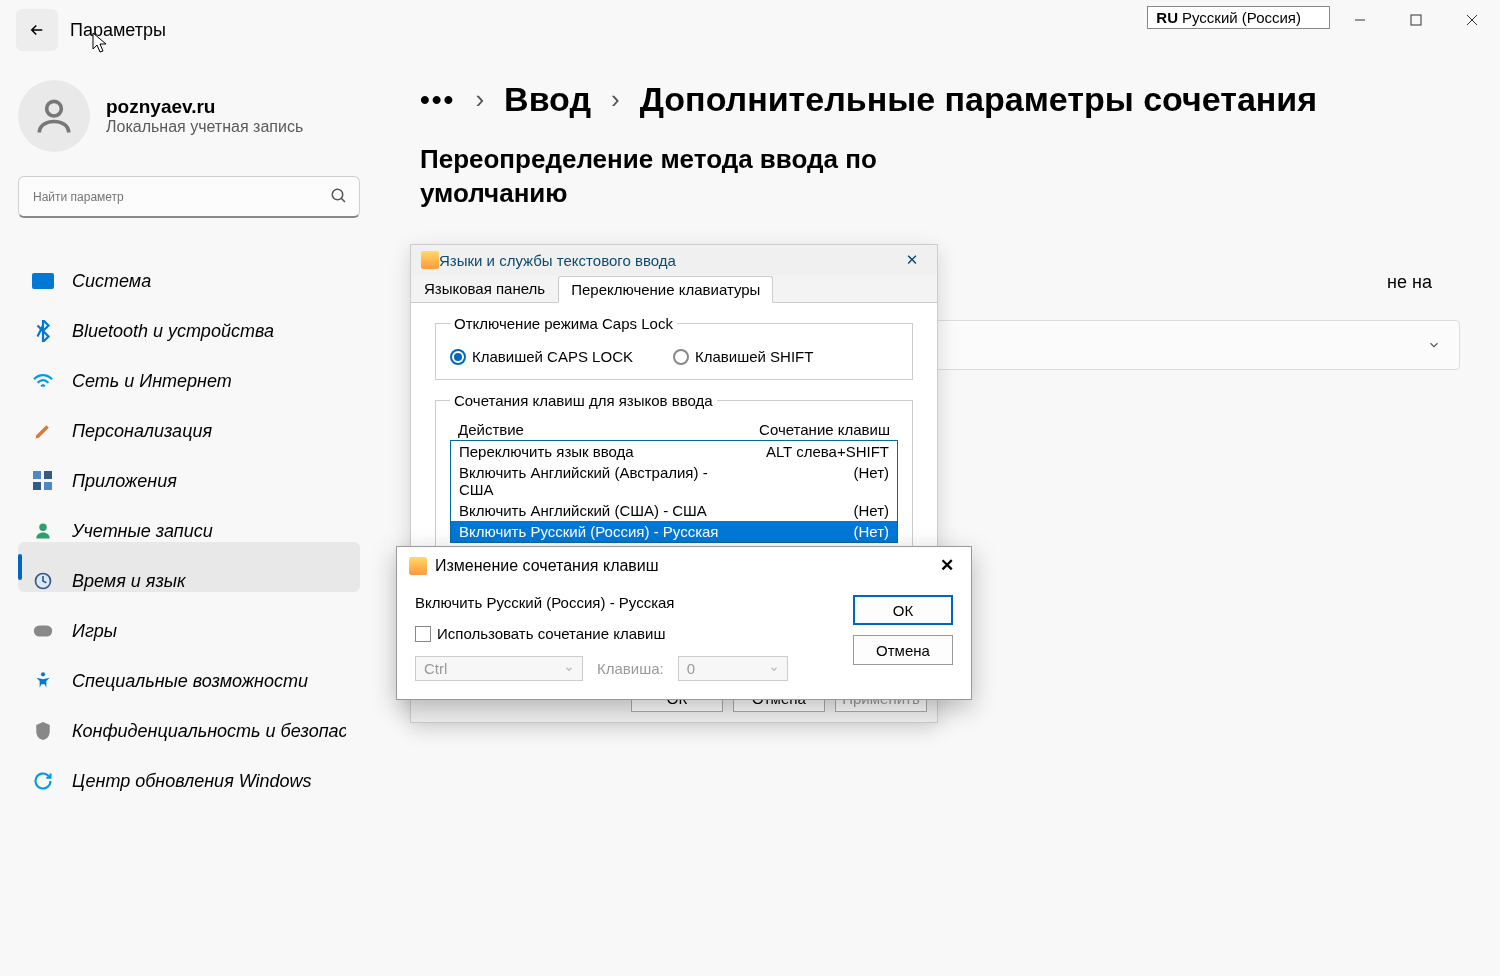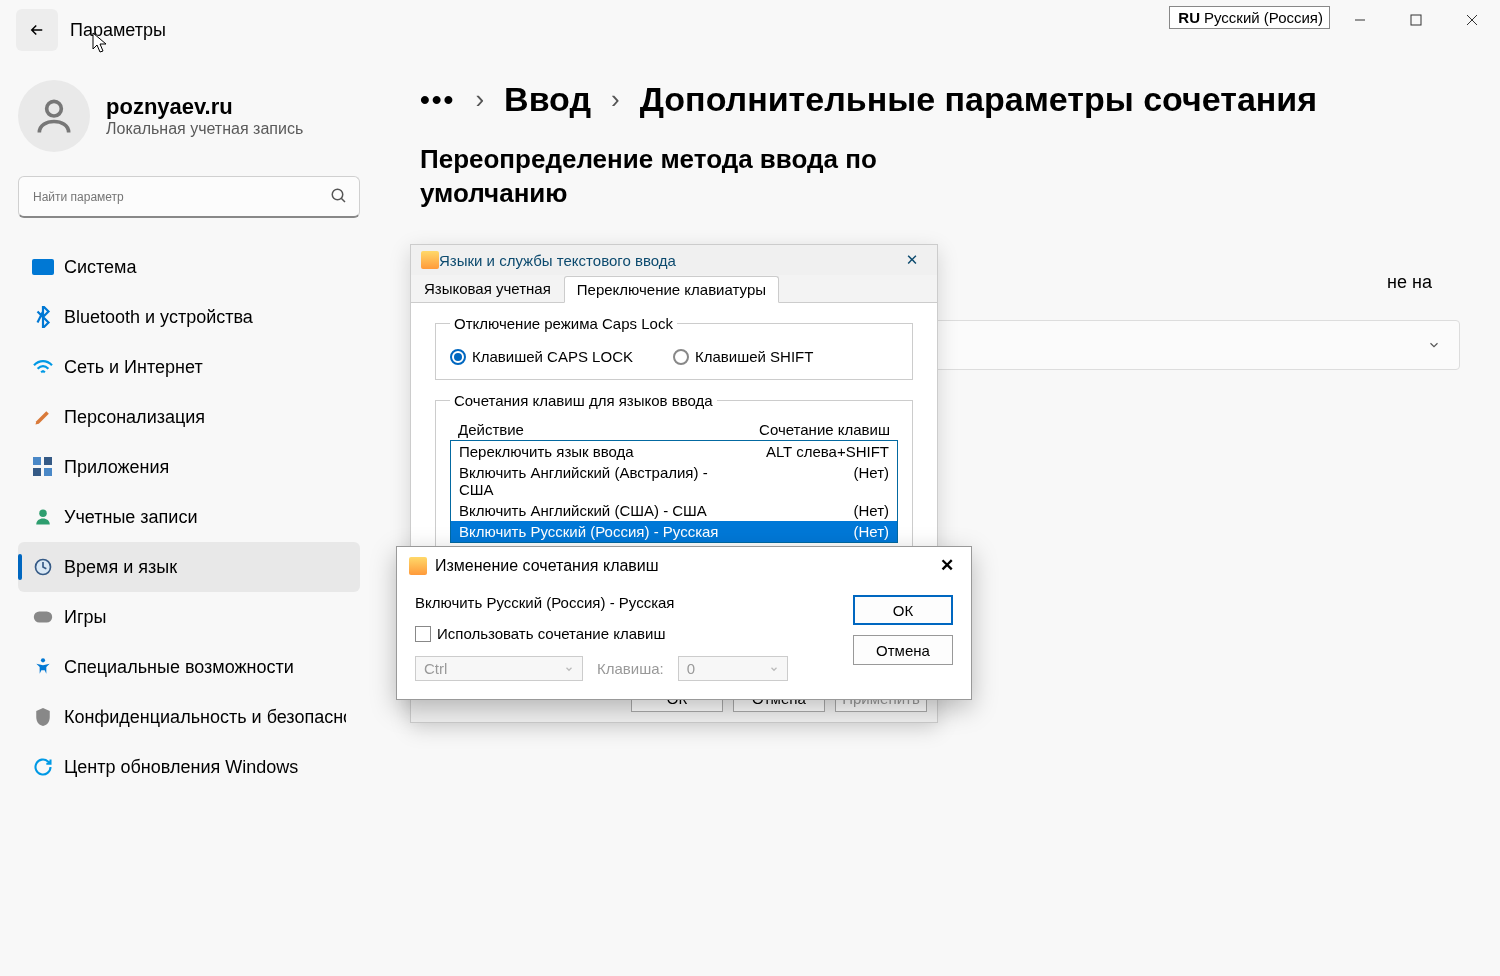--- a/index.html
+++ b/index.html
@@ -3,34 +3,34 @@
 <meta charset="utf-8">
 <style>
 * { margin: 0; padding: 0; box-sizing: border-box; font-family: "Segoe UI", -apple-system, sans-serif; }
 body { width: 1500px; height: 976px; background: #f8f8f8; position: relative; overflow: hidden; }
 
 
 .titlebar { position: absolute; top: 0; left: 0; right: 0; height: 60px; display: flex; align-items: center; }
 .back-btn { width: 42px; height: 42px; display: flex; align-items: center; justify-content: center; margin-left: 16px; background: #ededed; border-radius: 6px; cursor: pointer; }
 .app-title { font-size: 18px; margin-left: 12px; color: #000; }
 .cursor { position: absolute; left: 92px; top: 32px; pointer-events: none; }
-.lang-indicator { position: absolute; right: 170px; top: 6px; border: 1px solid #888; padding: 2px 6px 2px 8px; font-size: 15px; background: #fff; display:flex; align-items:center; gap:4px;}
+.lang-indicator { position: absolute; right: 170px; top: 6px; border: 1px solid #888; padding: 2px 28px 2px 8px; font-size: 15px; background: #fff; display:flex; align-items:center; gap:4px;}
 .win-controls { position: absolute; right: 0; top: 0; display: flex; }
 .win-btn { width: 56px; height: 40px; display: flex; align-items: center; justify-content: center; color: #333; }
 
 
 .sidebar { position: absolute; left: 0; top: 70px; width: 378px; padding: 0 18px; }
 .user-block { display: flex; align-items: center; gap: 16px; padding: 10px 0 24px; }
 .avatar-circle { width: 72px; height: 72px; border-radius: 50%; background: #e9e9e9; display: flex; align-items: center; justify-content: center; }
-.user-name { font-size: 22px; font-weight: 600; }
+.user-name { font-size: 19px; font-weight: 600; }
 .user-sub { font-size: 16px; color: #5a5a5a; }
 .search-wrap { position: relative; margin-bottom: 24px; }
 .search-input { width: 100%; height: 42px; border: 1px solid #d0d0d0; border-bottom: 2px solid #888; border-radius: 6px; padding: 0 40px 0 14px; font-size: 12px; background: #fcfcfc; }
 .search-icon { position: absolute; right: 12px; top: 11px; color: #555; }
-.nav-item { display: flex; align-items: center; gap: 10px; height: 50px; padding: 0 14px; border-radius: 6px; cursor: pointer; font-size: 18px; color: #000; }
+.nav-item { display: flex; align-items: flex-end; gap: 18px; height: 50px; padding: 0 14px; border-radius: 6px; cursor: pointer; font-size: 18px; color: #000; font-style: italic; }
 .nav-item.active { background: #e8e8e8; position: relative; }
 .nav-item.active::before { content: ''; position: absolute; left: 0; top: 12px; bottom: 12px; width: 4px; background: #0067c0; border-radius: 2px; }
 .nav-icon { width: 22px; height: 22px; display: flex; align-items: center; justify-content: center; flex-shrink: 0; }
 
 
 .main { position: absolute; left: 420px; top: 80px; right: 20px; }
 .breadcrumb { display: flex; align-items: center; gap: 20px; font-size: 34px; margin-bottom: 24px; }
 .bc-ellipsis { font-size: 28px; font-weight: bold; letter-spacing: 2px; }
 .bc-sep { font-size: 26px; color: #555; }
 .bc-link { font-weight: 700; cursor: pointer; }
@@ -252,21 +252,21 @@
   </div>
 </div>
 
 <div class="dialog1">
   <div class="dlg-title">
     <span class="dlg-icon"></span>
     <span>Языки и службы текстового ввода</span>
     <span class="dlg-close">✕</span>
   </div>
   <div class="tabs">
-    <div class="tab">Языковая учетная</div>
+    <div class="tab">Языковая панель</div>
     <div class="tab active">Переключение клавиатуры</div>
   </div>
   <div class="tabbody">
     <fieldset class="fieldset">
       <legend class="fieldset-legend">Отключение режима Caps Lock</legend>
       <div class="radio-row">
         <label class="radio-opt">
             <span class="rdio checked"></span>
             <span>Клавишей CAPS LOCK</span>
           </label>

